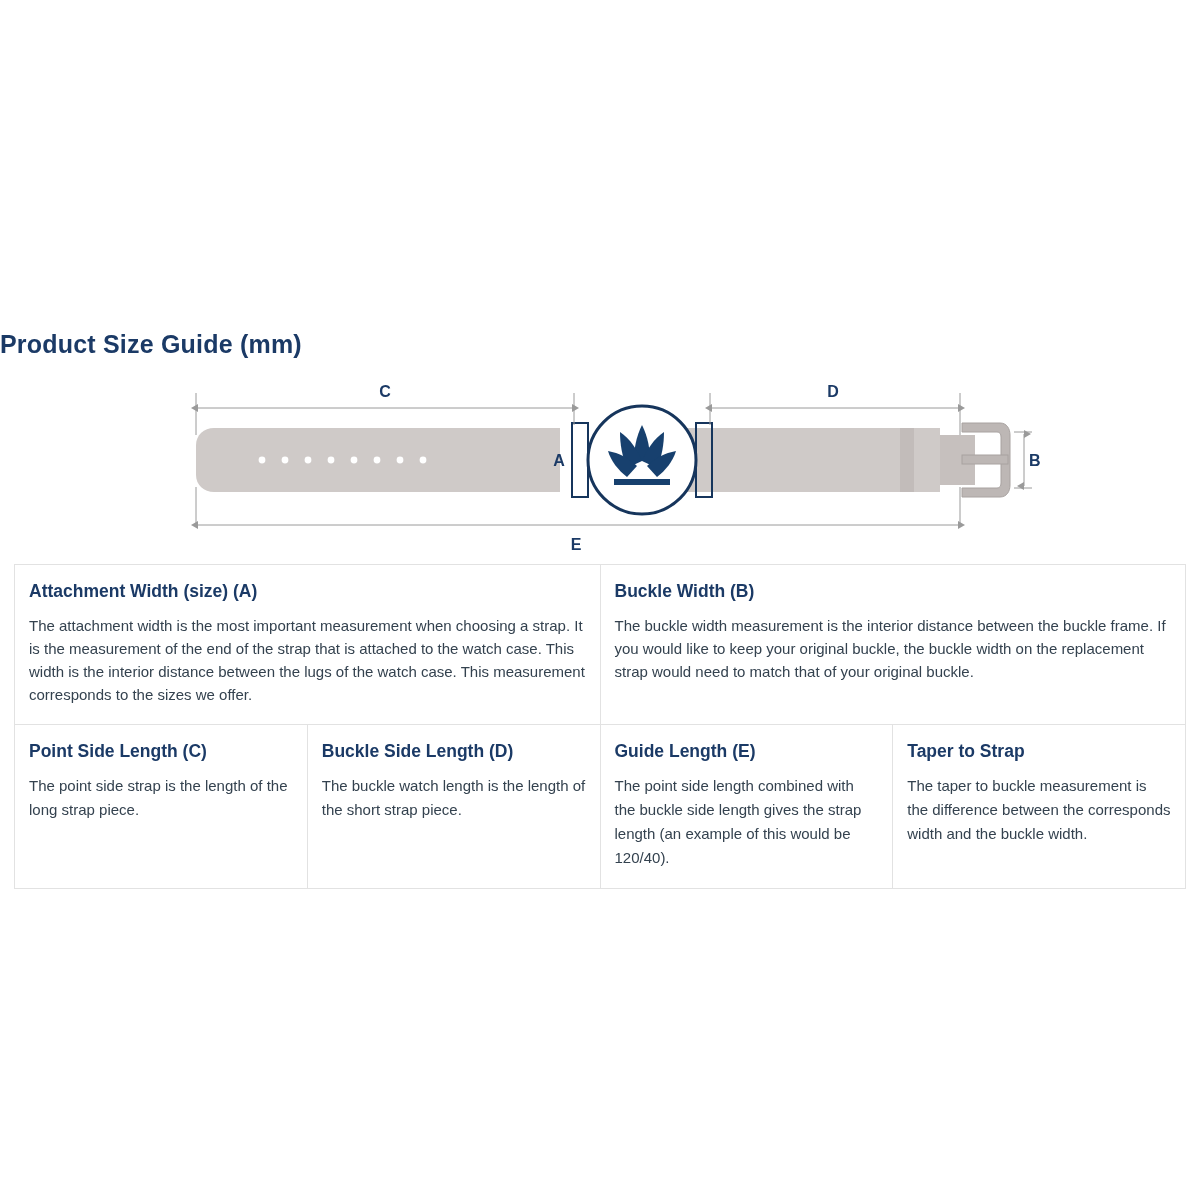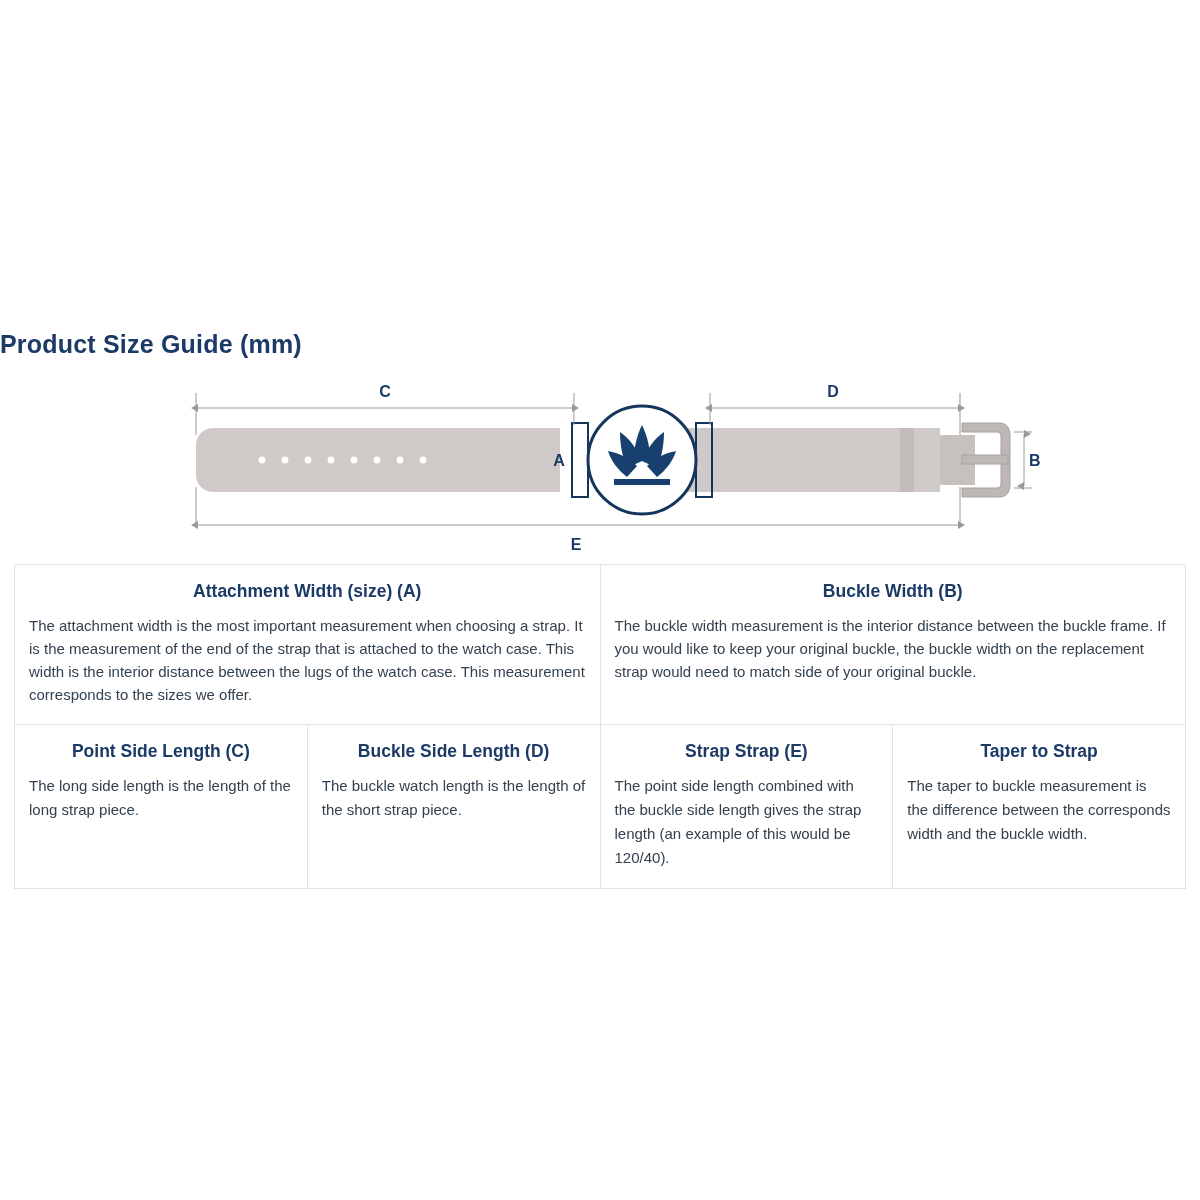--- a/index.html
+++ b/index.html
@@ -52,21 +52,21 @@
     top: 564px;
     width: 1172px;
     border-collapse: collapse;
   }
   .table td {
     border: 1px solid #e2e2e2;
     vertical-align: top;
     padding: 16px 14px 18px 14px;
   }
   .cell-title {
-    text-align: center;
+    text-align: left;
     font-size: 17.5px;
     font-weight: bold;
     color: #1b3a66;
     margin-bottom: 12px;
   }
   .cell-body {
     text-align: left;
     font-size: 15px;
     line-height: 23px;
     color: #34424f;
@@ -183,34 +183,34 @@
 
   <table class="table">
     <tbody>
       <tr class="row1">
         <td colspan="2" style="width:50%">
           <div class="cell-title">Attachment Width (size) (A)</div>
           <div class="cell-body">The attachment width is the most important measurement when choosing a strap. It is the measurement of the end of the strap that is attached to the watch case. This width is the interior distance between the lugs of the watch case. This measurement corresponds to the sizes we offer.</div>
         </td>
         <td colspan="2" style="width:50%">
           <div class="cell-title">Buckle Width (B)</div>
-          <div class="cell-body">The buckle width measurement is the interior distance between the buckle frame. If you would like to keep your original buckle, the buckle width on the replacement strap would need to match side of your original buckle.</div>
+          <div class="cell-body">The buckle width measurement is the interior distance between the buckle frame. If you would like to keep your original buckle, the buckle width on the replacement strap would need to match that of your original buckle.</div>
         </td>
       </tr>
       <tr class="row2">
         <td style="width:25%">
           <div class="cell-title">Point Side Length (C)</div>
-          <div class="cell-body">The long side length is the length of the long strap piece.</div>
+          <div class="cell-body">The point side strap is the length of the long strap piece.</div>
         </td>
         <td style="width:25%">
           <div class="cell-title">Buckle Side Length (D)</div>
           <div class="cell-body">The buckle watch length is the length of the short strap piece.</div>
         </td>
         <td style="width:25%">
-          <div class="cell-title">Strap Strap (E)</div>
+          <div class="cell-title">Guide Length (E)</div>
           <div class="cell-body">The point side length combined with the buckle side length gives the strap length (an example of this would be 120/40).</div>
         </td>
         <td style="width:25%">
           <div class="cell-title">Taper to Strap</div>
           <div class="cell-body">The taper to buckle measurement is the difference between the corresponds width and the buckle width.</div>
         </td>
       </tr>
     </tbody>
   </table>
 

